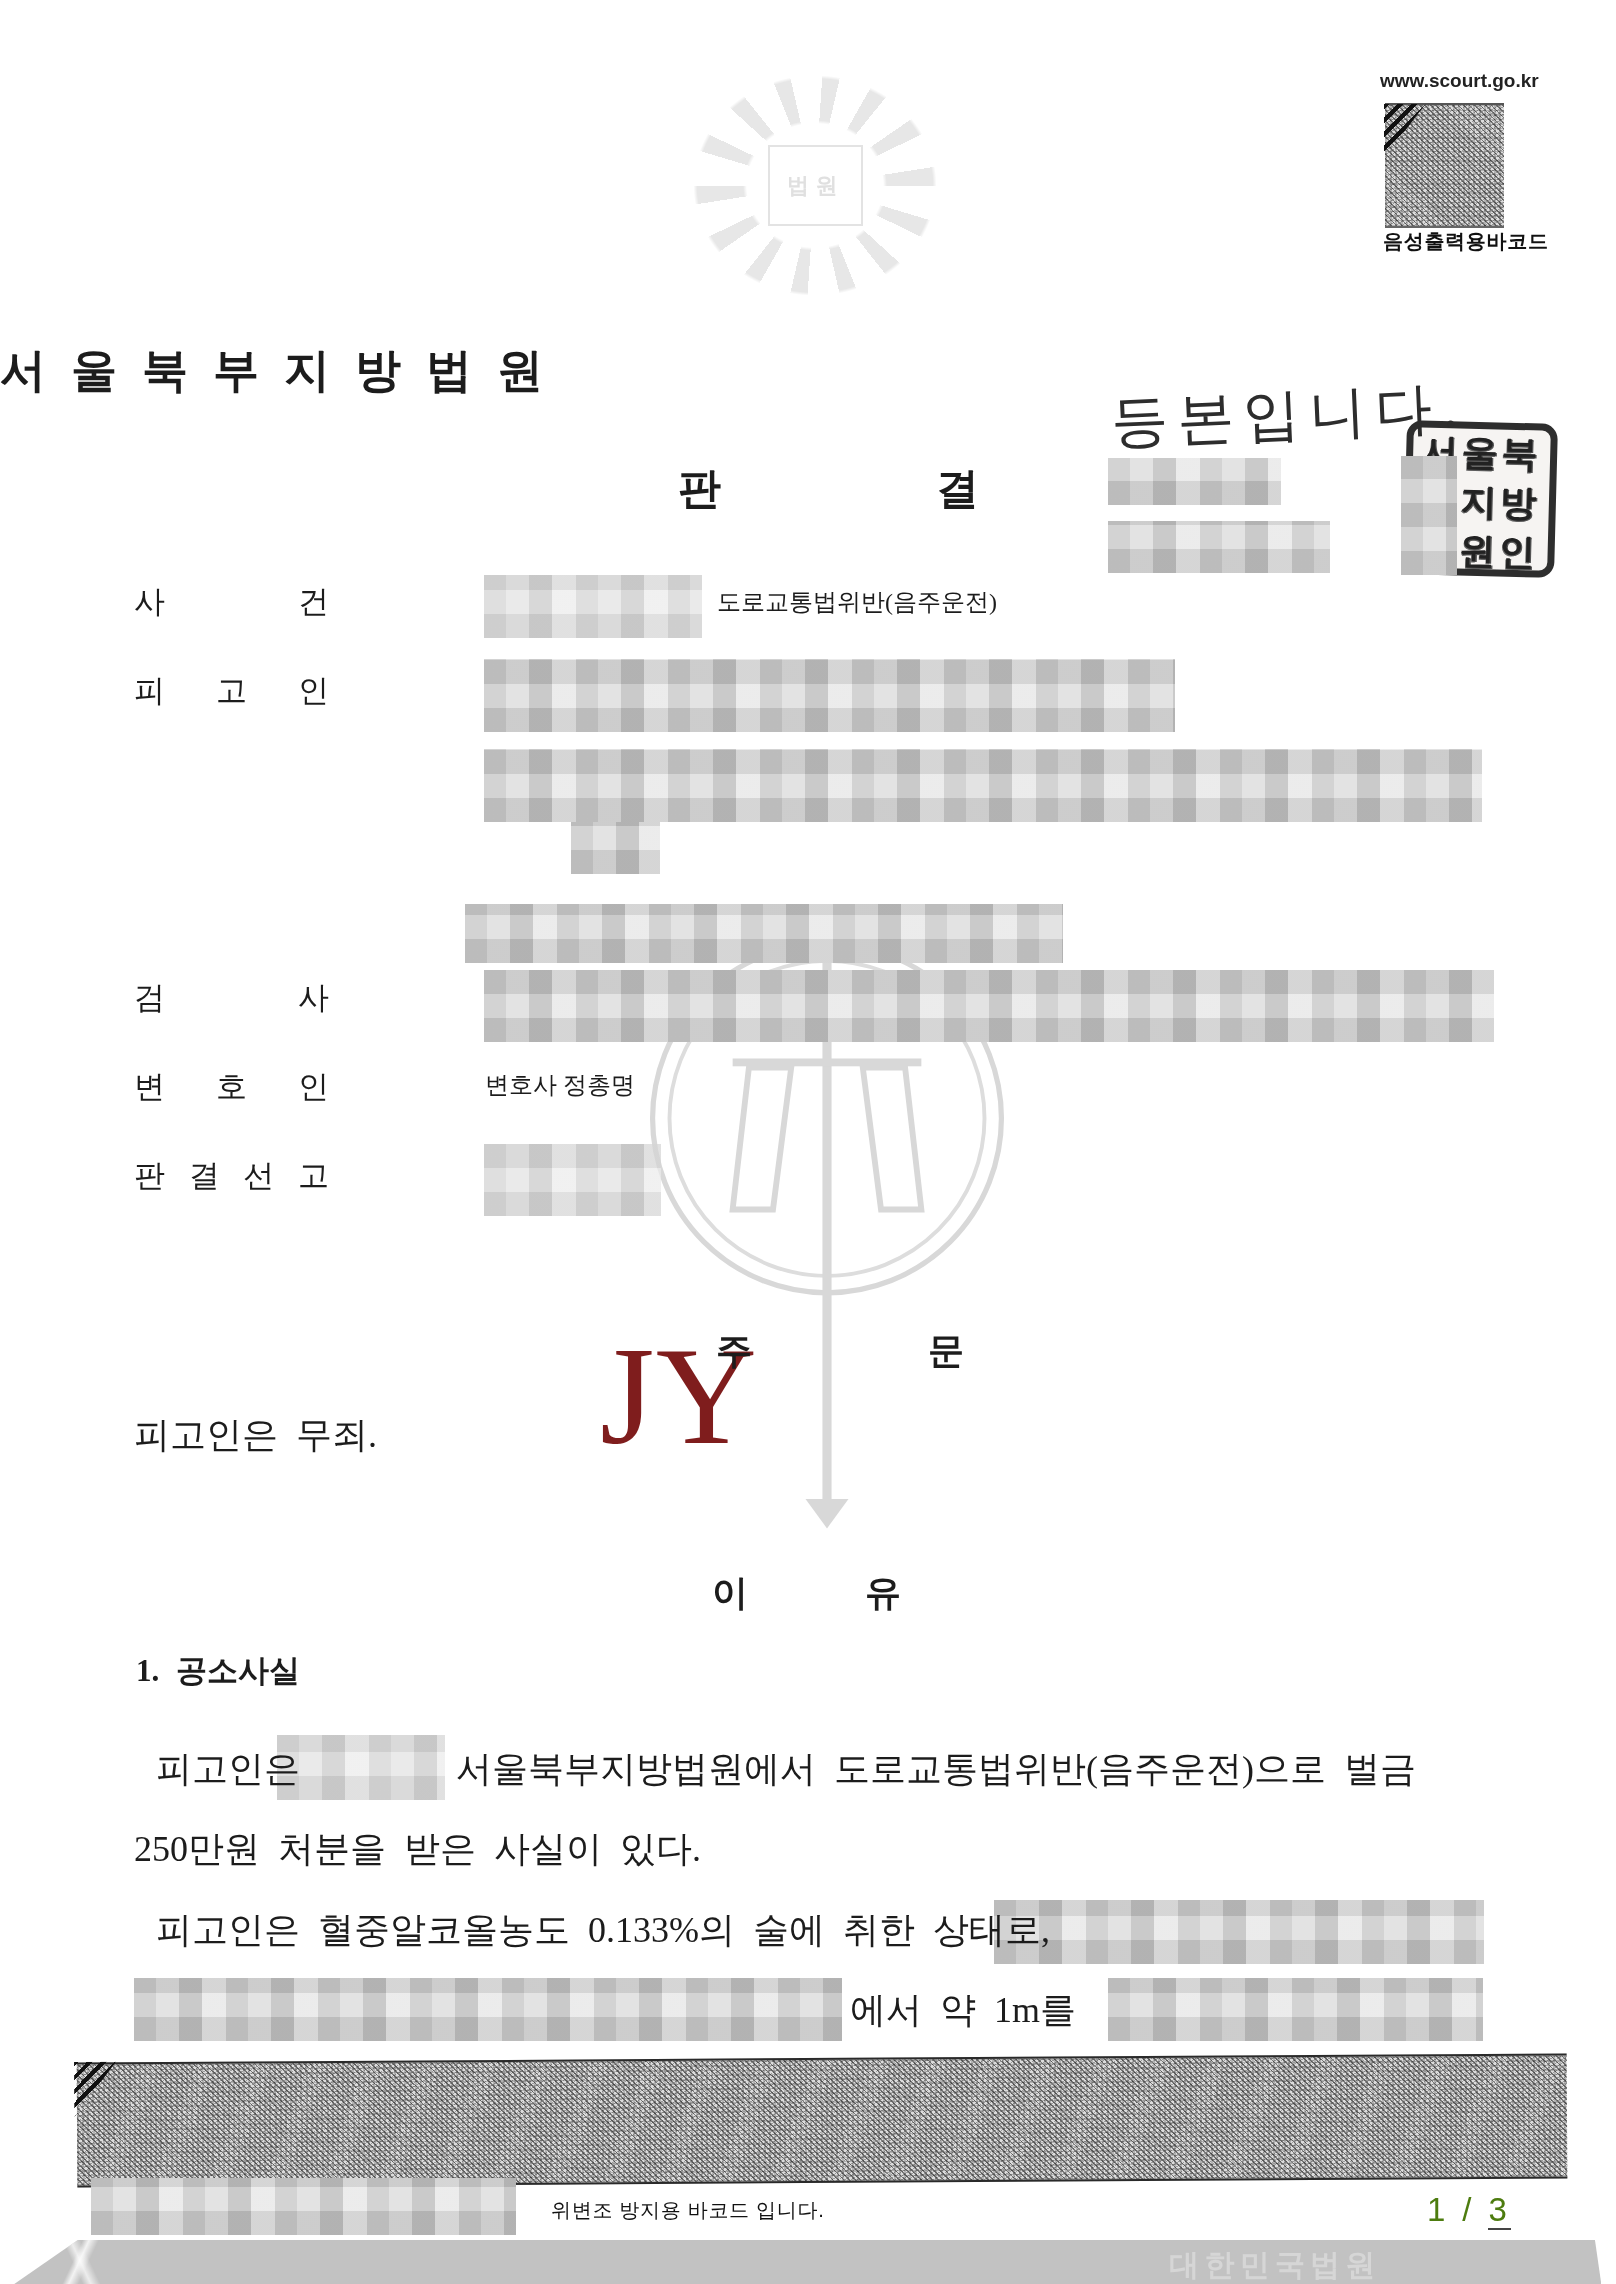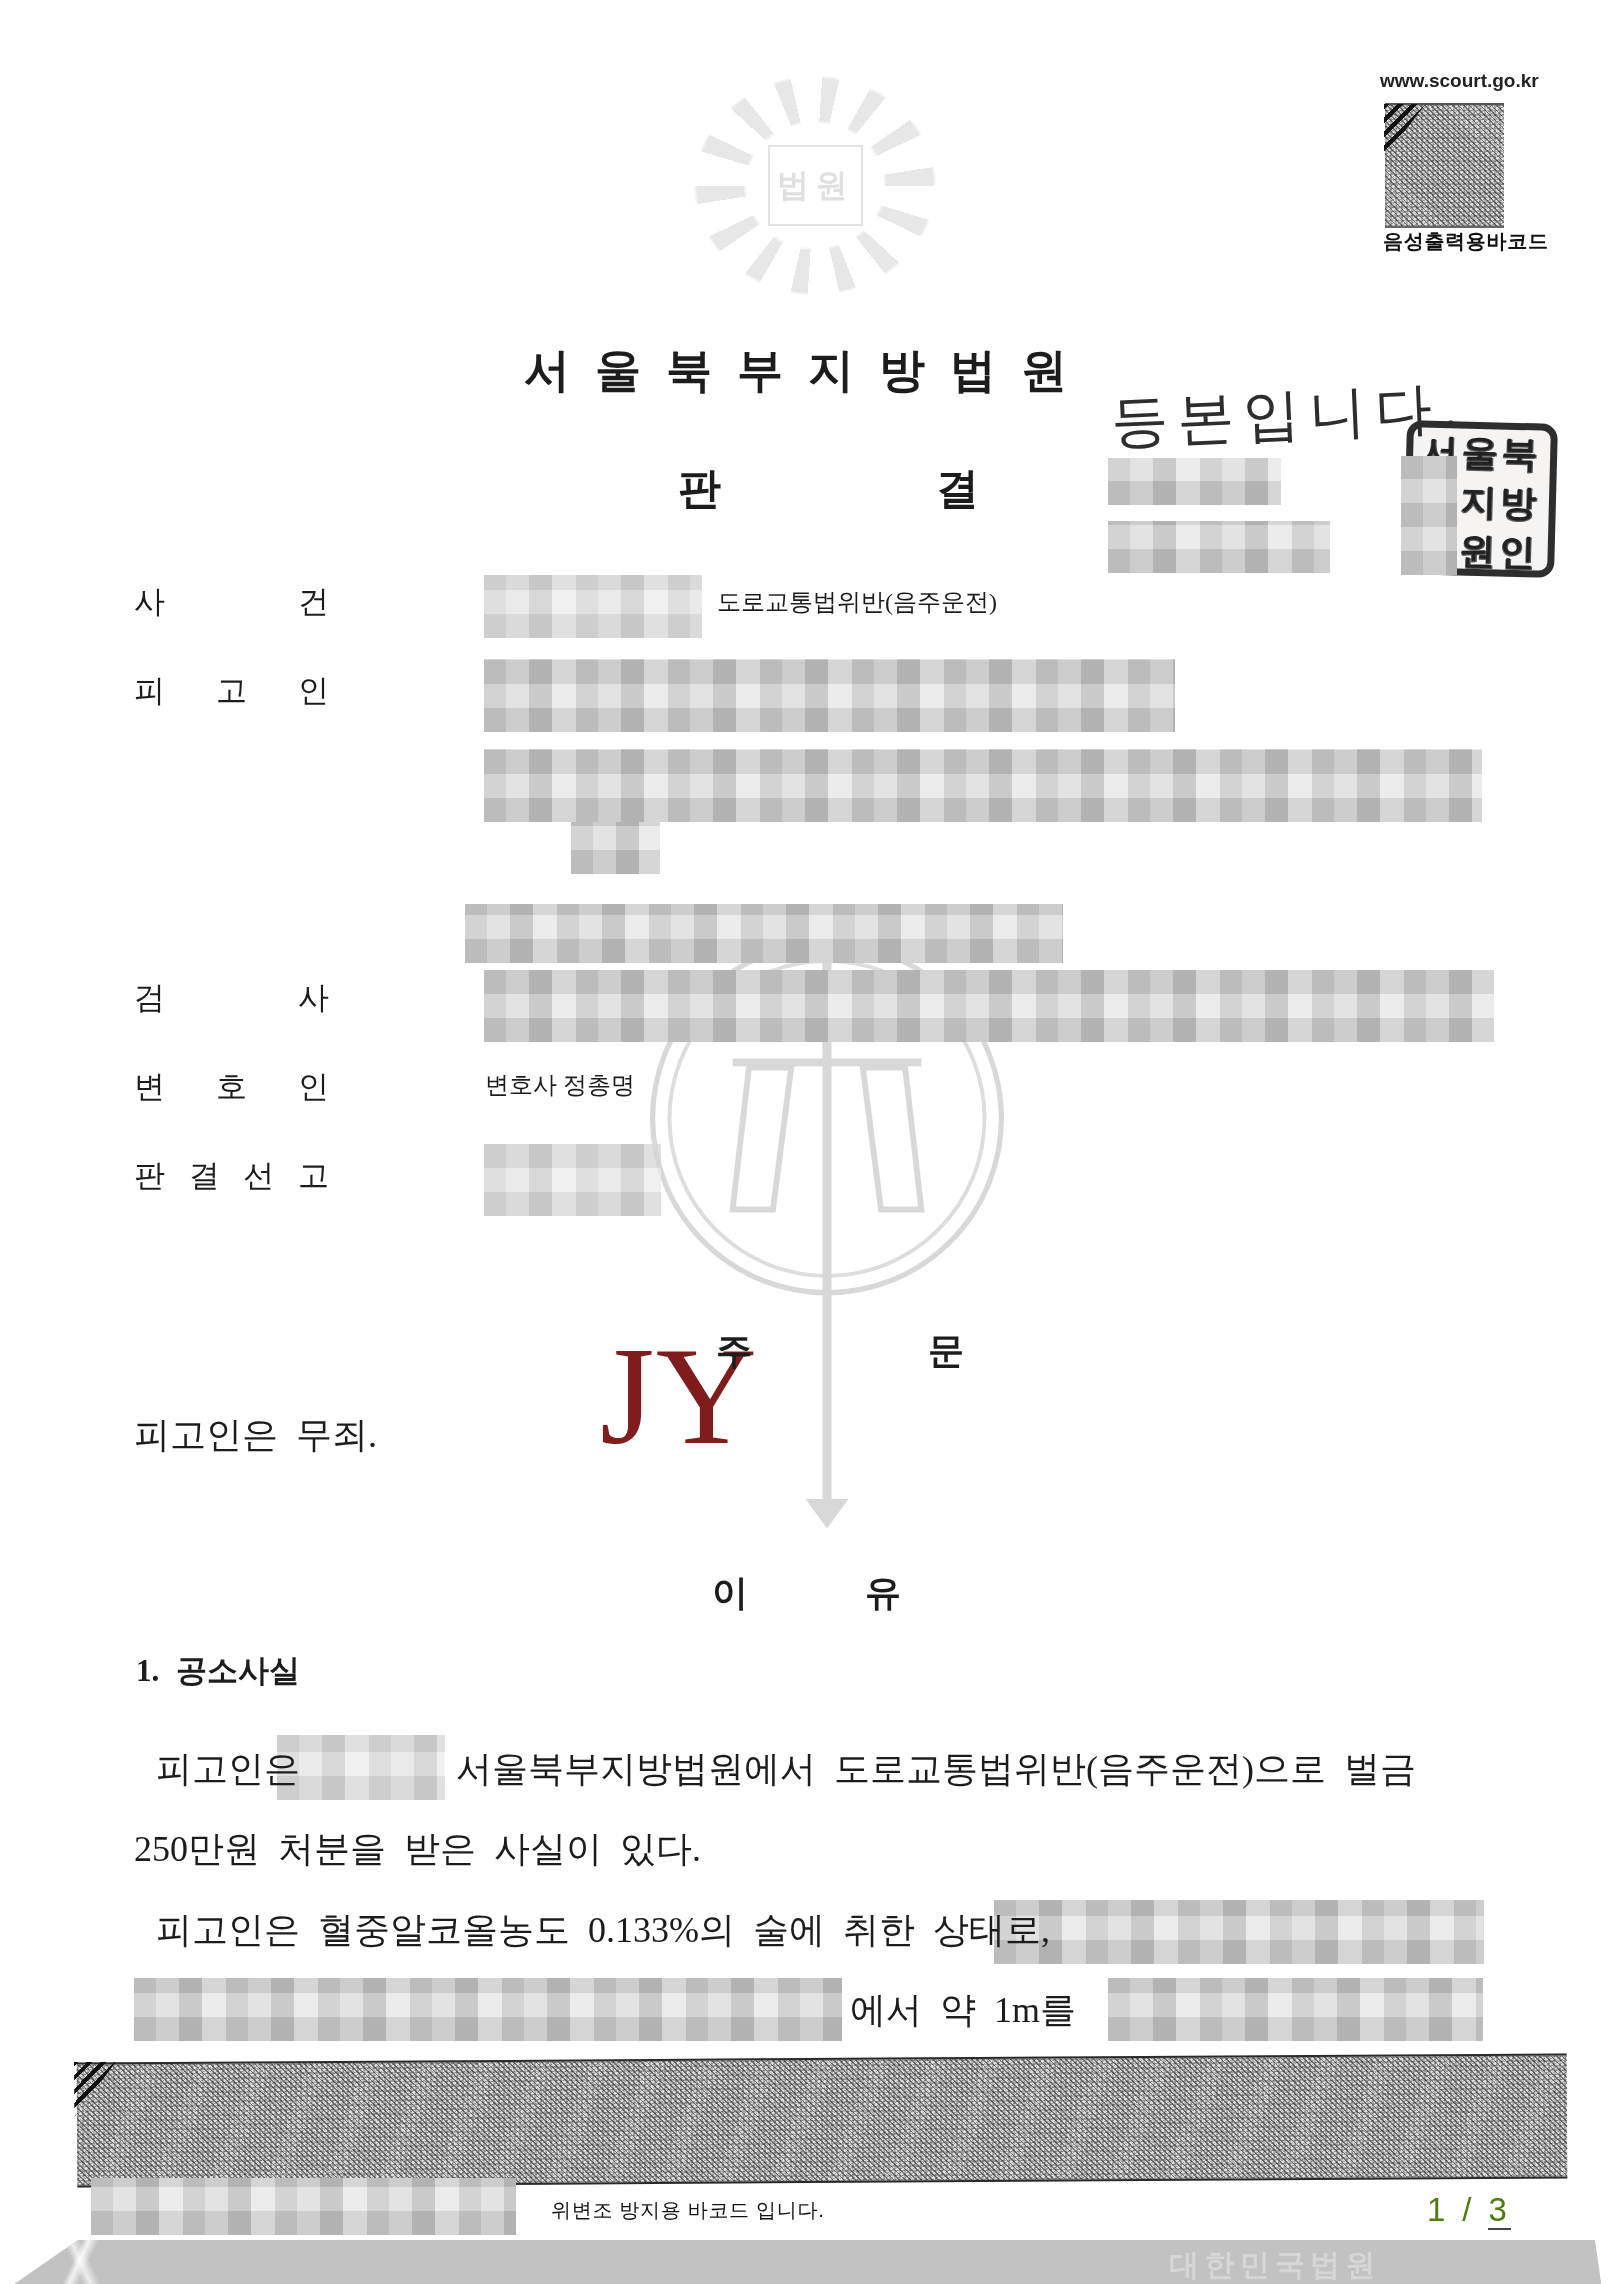--- a/index.html
+++ b/index.html
@@ -6,37 +6,37 @@
   #page{position:relative;width:1616px;height:2284px;background:#fff;overflow:hidden;
         font-family:"Liberation Serif","DejaVu Serif",serif;color:#1c1c1c;}
 
   
   .emblem{position:absolute;left:691px;top:73px;width:248px;height:225px;z-index:0;}
   .emblem-ring{position:absolute;left:0;top:0;width:248px;height:225px;border-radius:50%;
      background:repeating-conic-gradient(from 4deg,#e7e7e7 0 9deg,transparent 9deg 25.7deg);
      -webkit-mask:radial-gradient(closest-side,transparent 55%,#000 58% 95%,transparent 98%);
      mask:radial-gradient(closest-side,transparent 55%,#000 58% 95%,transparent 98%);}
   .emblem-box{position:absolute;left:77px;top:72px;width:91px;height:77px;border:2.6px solid #e3e3e3;
-     display:flex;align-items:center;justify-content:center;font-size:32px;font-weight:bold;
+     display:flex;align-items:center;justify-content:center;font-size:22px;font-weight:bold;
      color:#e0e0e0;letter-spacing:6.5px;}
   .scales{position:absolute;left:635px;top:903px;z-index:0;}
   .jy{position:absolute;z-index:0;color:#d2d2d2;font-family:"Liberation Serif",serif;}
   #jy1{left:600px;top:1315px;font-size:140px;letter-spacing:1.3px;color:#7f1d1d;}
   #jy2{left:727px;top:1380px;font-size:83px;letter-spacing:5.2px;color:#d8d8d8;}
 
   
   .rx{position:absolute;z-index:2;
       background:
         repeating-linear-gradient(0deg,rgba(80,80,80,.12) 0 24px,rgba(255,255,255,.16) 24px 48px),
         repeating-linear-gradient(90deg,#cbcbcb 0 22px,#dedede 22px 45px,#c0c0c0 45px 68px,#e8e8e8 68px 92px);}
   .rx.light{opacity:.72;}
 
   
   .t{position:absolute;z-index:3;white-space:nowrap;}
-  #court-title{left:0;top:340px;width:1616px;text-align:center;font-size:46px;font-weight:bold;letter-spacing:25px;}
+  #court-title{left:0;top:340px;width:1616px;text-align:left;font-size:46px;font-weight:bold;letter-spacing:25px;}
   .pairhead{display:flex;font-weight:bold;z-index:3;position:absolute;}
   #judgment-head{left:678px;top:460px;font-size:43px;gap:215px;}
   #order-head{left:716px;top:1327px;font-size:36px;gap:176px;}
   #reason-head{left:712px;top:1569px;font-size:36px;gap:117px;}
 
   .flabel{position:absolute;left:134px;width:195px;z-index:3;font-size:31px;
           text-align:justify;text-align-last:justify;}
   .fval{position:absolute;z-index:3;font-size:24px;}
 
   .body-line{position:absolute;z-index:3;font-size:36px;word-spacing:9px;white-space:nowrap;}

